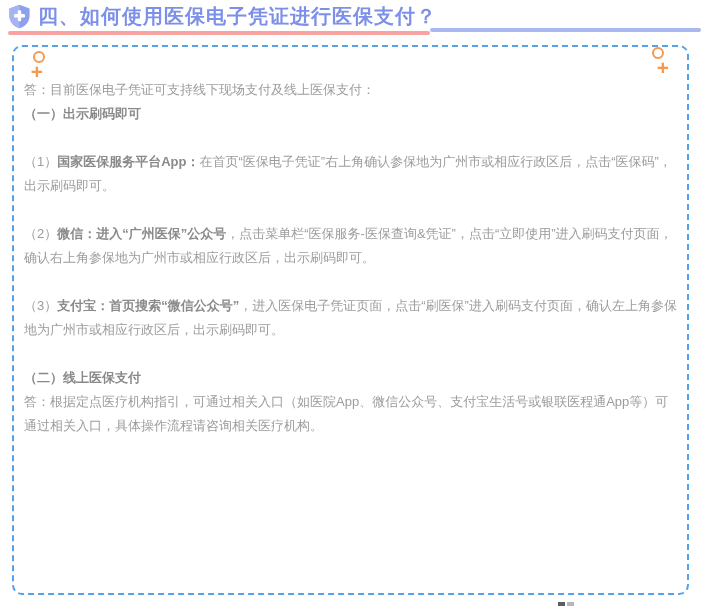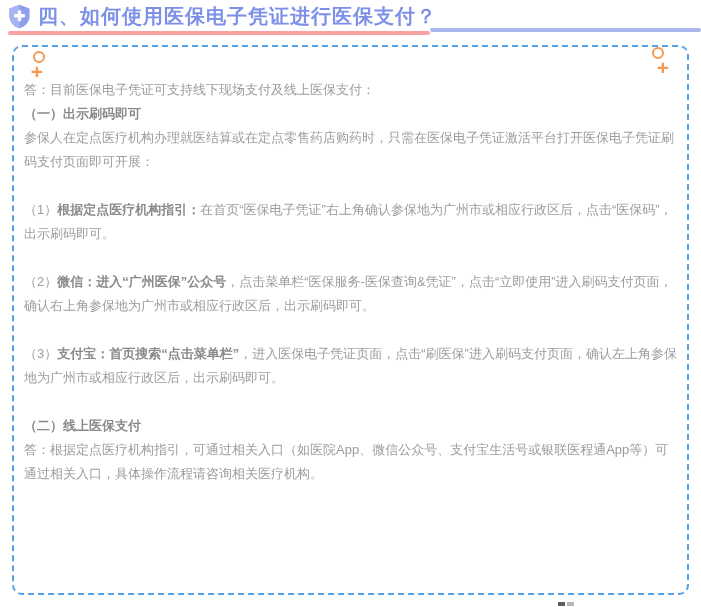--- a/index.html
+++ b/index.html
@@ -74,27 +74,26 @@
       <span class="ring"></span>
       <span class="plus">+</span>
     </span>
 
     <div class="content">
 
       <p>答：目前医保电子凭证可支持线下现场支付及线上医保支付：</p>
 
       <p class="shead">（一）出示刷码即可</p>
 
-      <p>参保人在定点医疗机构办理就医结算或在定点零售药店购药时，只需在医保电子凭证激活平台打开医保电子凭证刷码支付页面即可开展：</p>
 
-      <p class="gap"><span>（1）</span><span class="bold">根据定点医疗机构指引：</span><span>在首页“医保电子凭证”右上角确认参保地为广州市或相应行政区后，点击“医保码”，出示刷码即可。</span></p>
+      <p class="gap"><span>（1）</span><span class="bold">国家医保服务平台App：</span><span>在首页“医保电子凭证”右上角确认参保地为广州市或相应行政区后，点击“医保码”，出示刷码即可。</span></p>
 
       <p class="gap"><span>（2）</span><span class="bold">微信：进入“广州医保”公众号</span><span>，点击菜单栏“医保服务-医保查询&amp;凭证”，点击“立即使用”进入刷码支付页面，确认右上角参保地为广州市或相应行政区后，出示刷码即可。</span></p>
 
-      <p class="gap"><span>（3）</span><span class="bold">支付宝：首页搜索“点击菜单栏”</span><span>，进入医保电子凭证页面，点击“刷医保”进入刷码支付页面，确认左上角参保地为广州市或相应行政区后，出示刷码即可。</span></p>
+      <p class="gap"><span>（3）</span><span class="bold">支付宝：首页搜索“微信公众号”</span><span>，进入医保电子凭证页面，点击“刷医保”进入刷码支付页面，确认左上角参保地为广州市或相应行政区后，出示刷码即可。</span></p>
 
 
       <p class="shead gap">（二）线上医保支付</p>
 
       <p>答：根据定点医疗机构指引，可通过相关入口（如医院App、微信公众号、支付宝生活号或银联医程通App等）可通过相关入口，具体操作流程请咨询相关医疗机构。</p>
 
     </div>
   </section>
 
   <span class="crop-a"></span>

